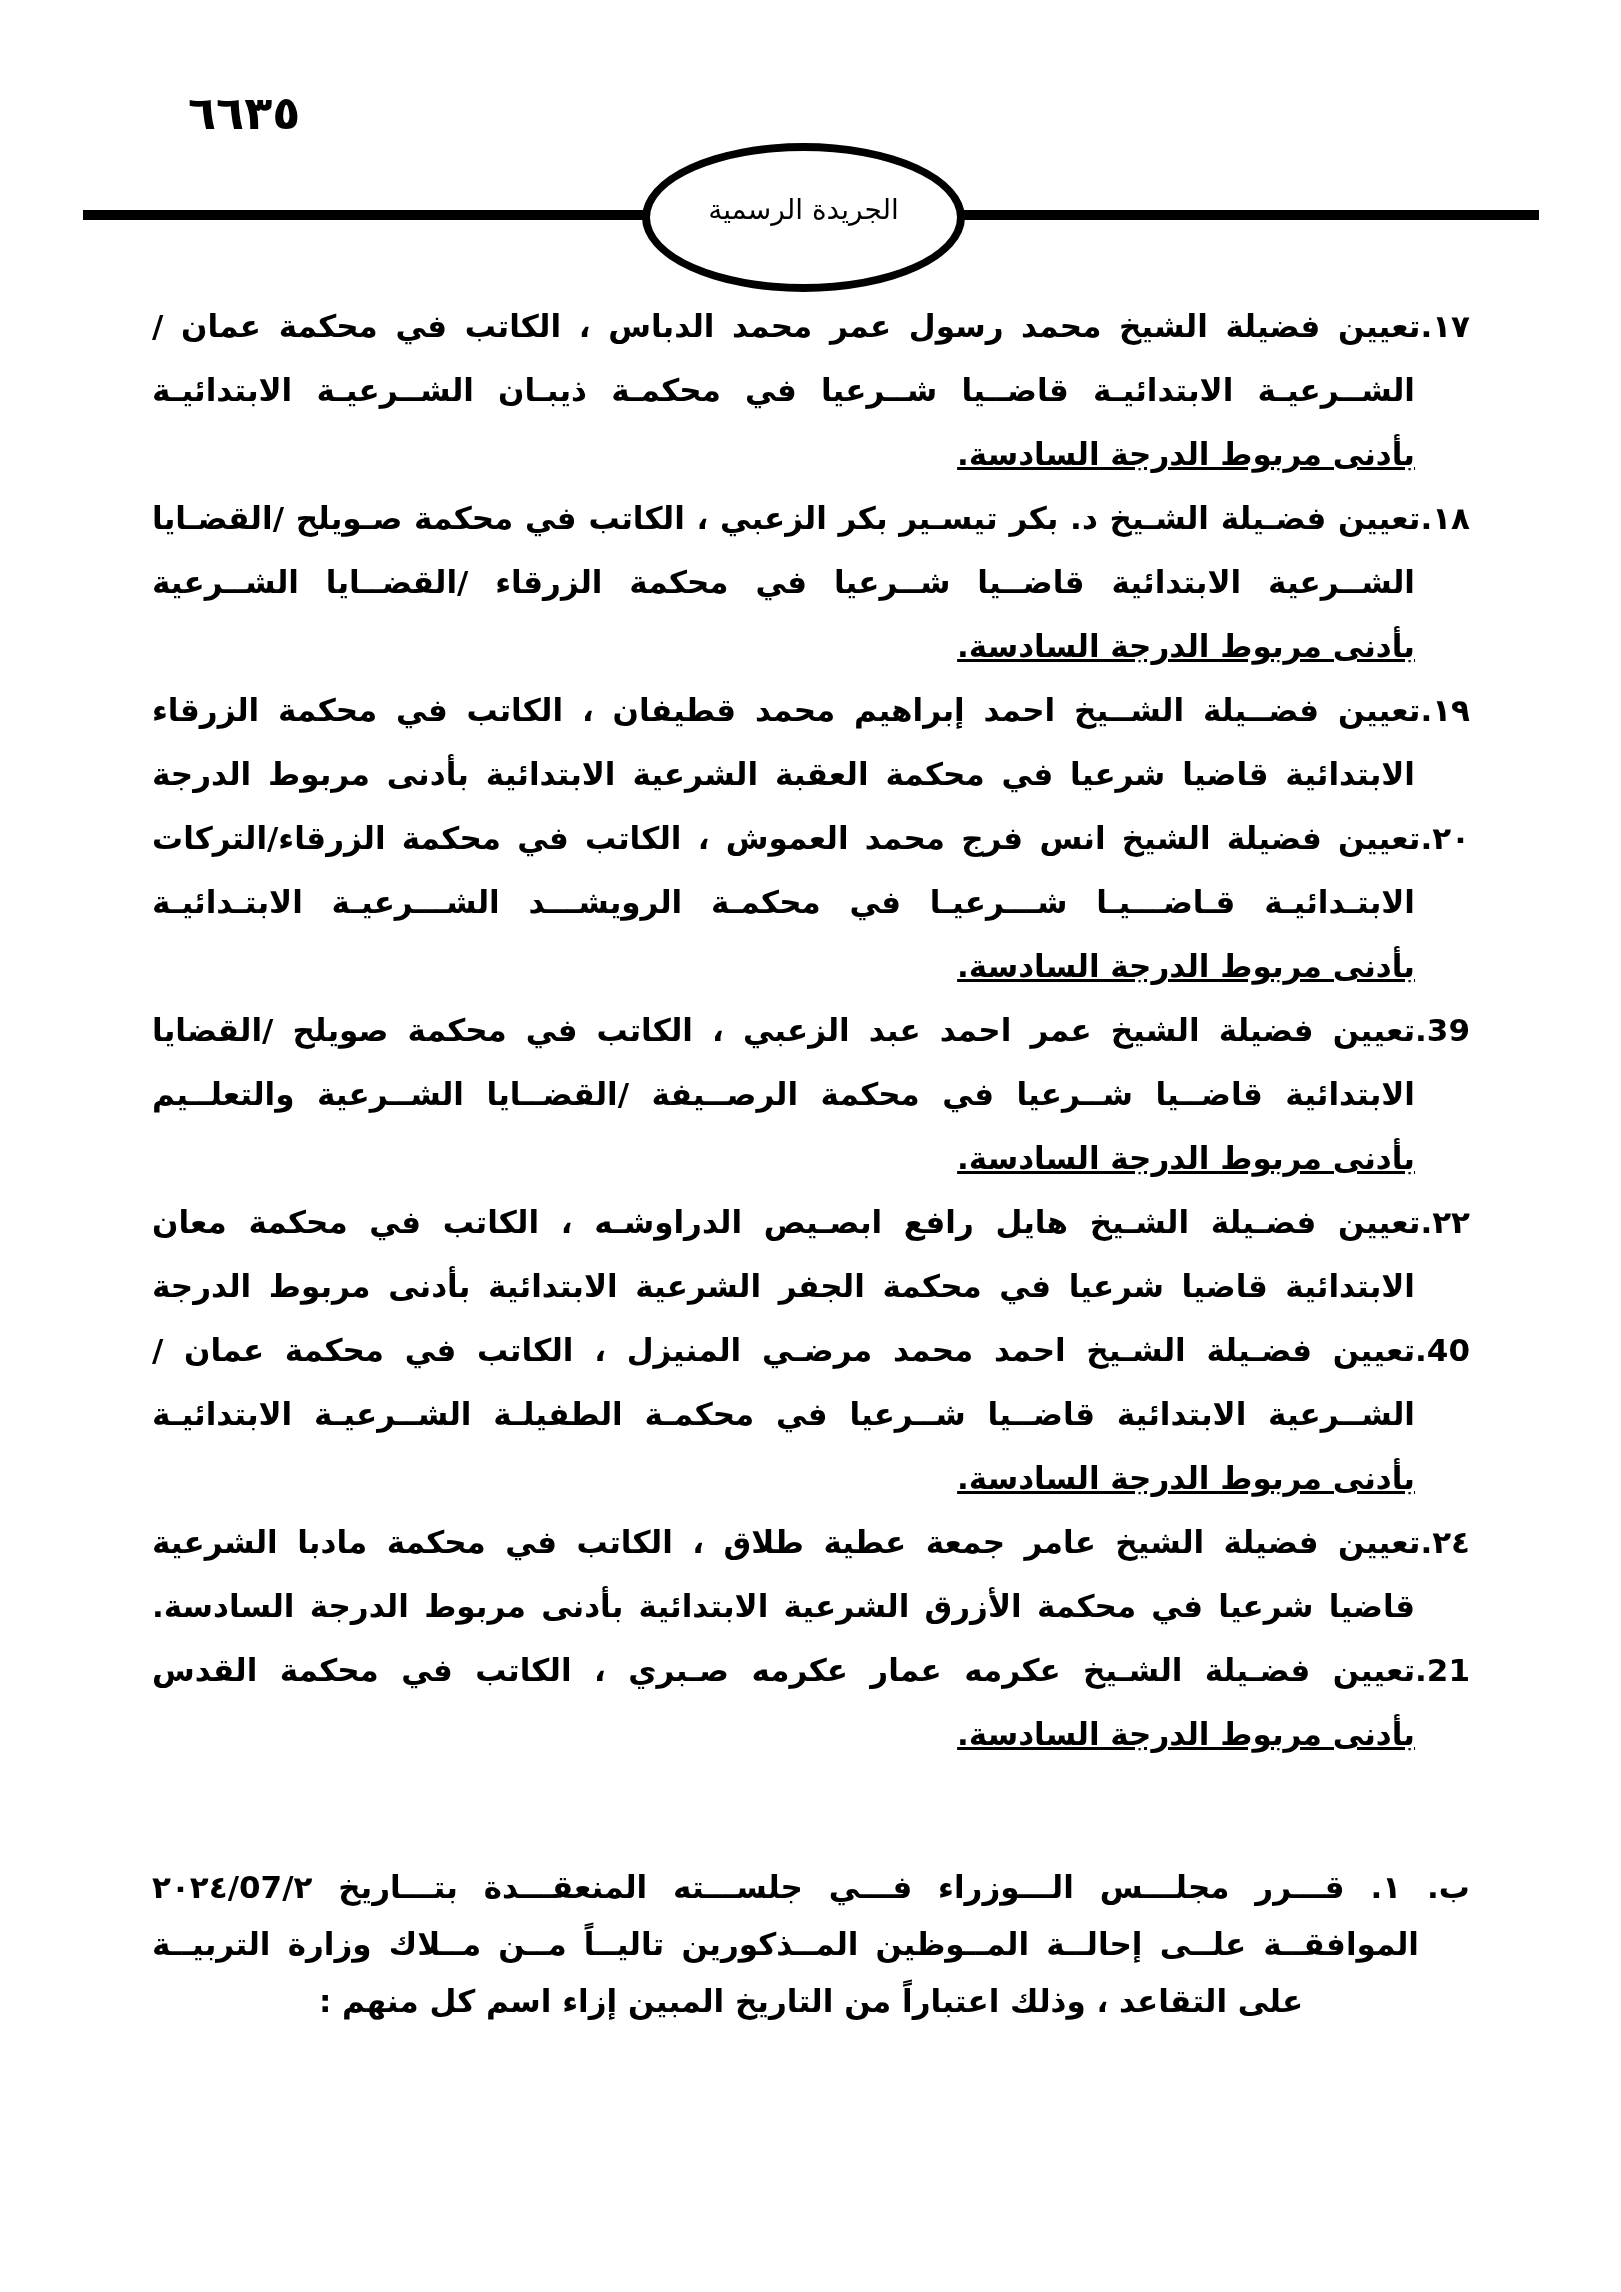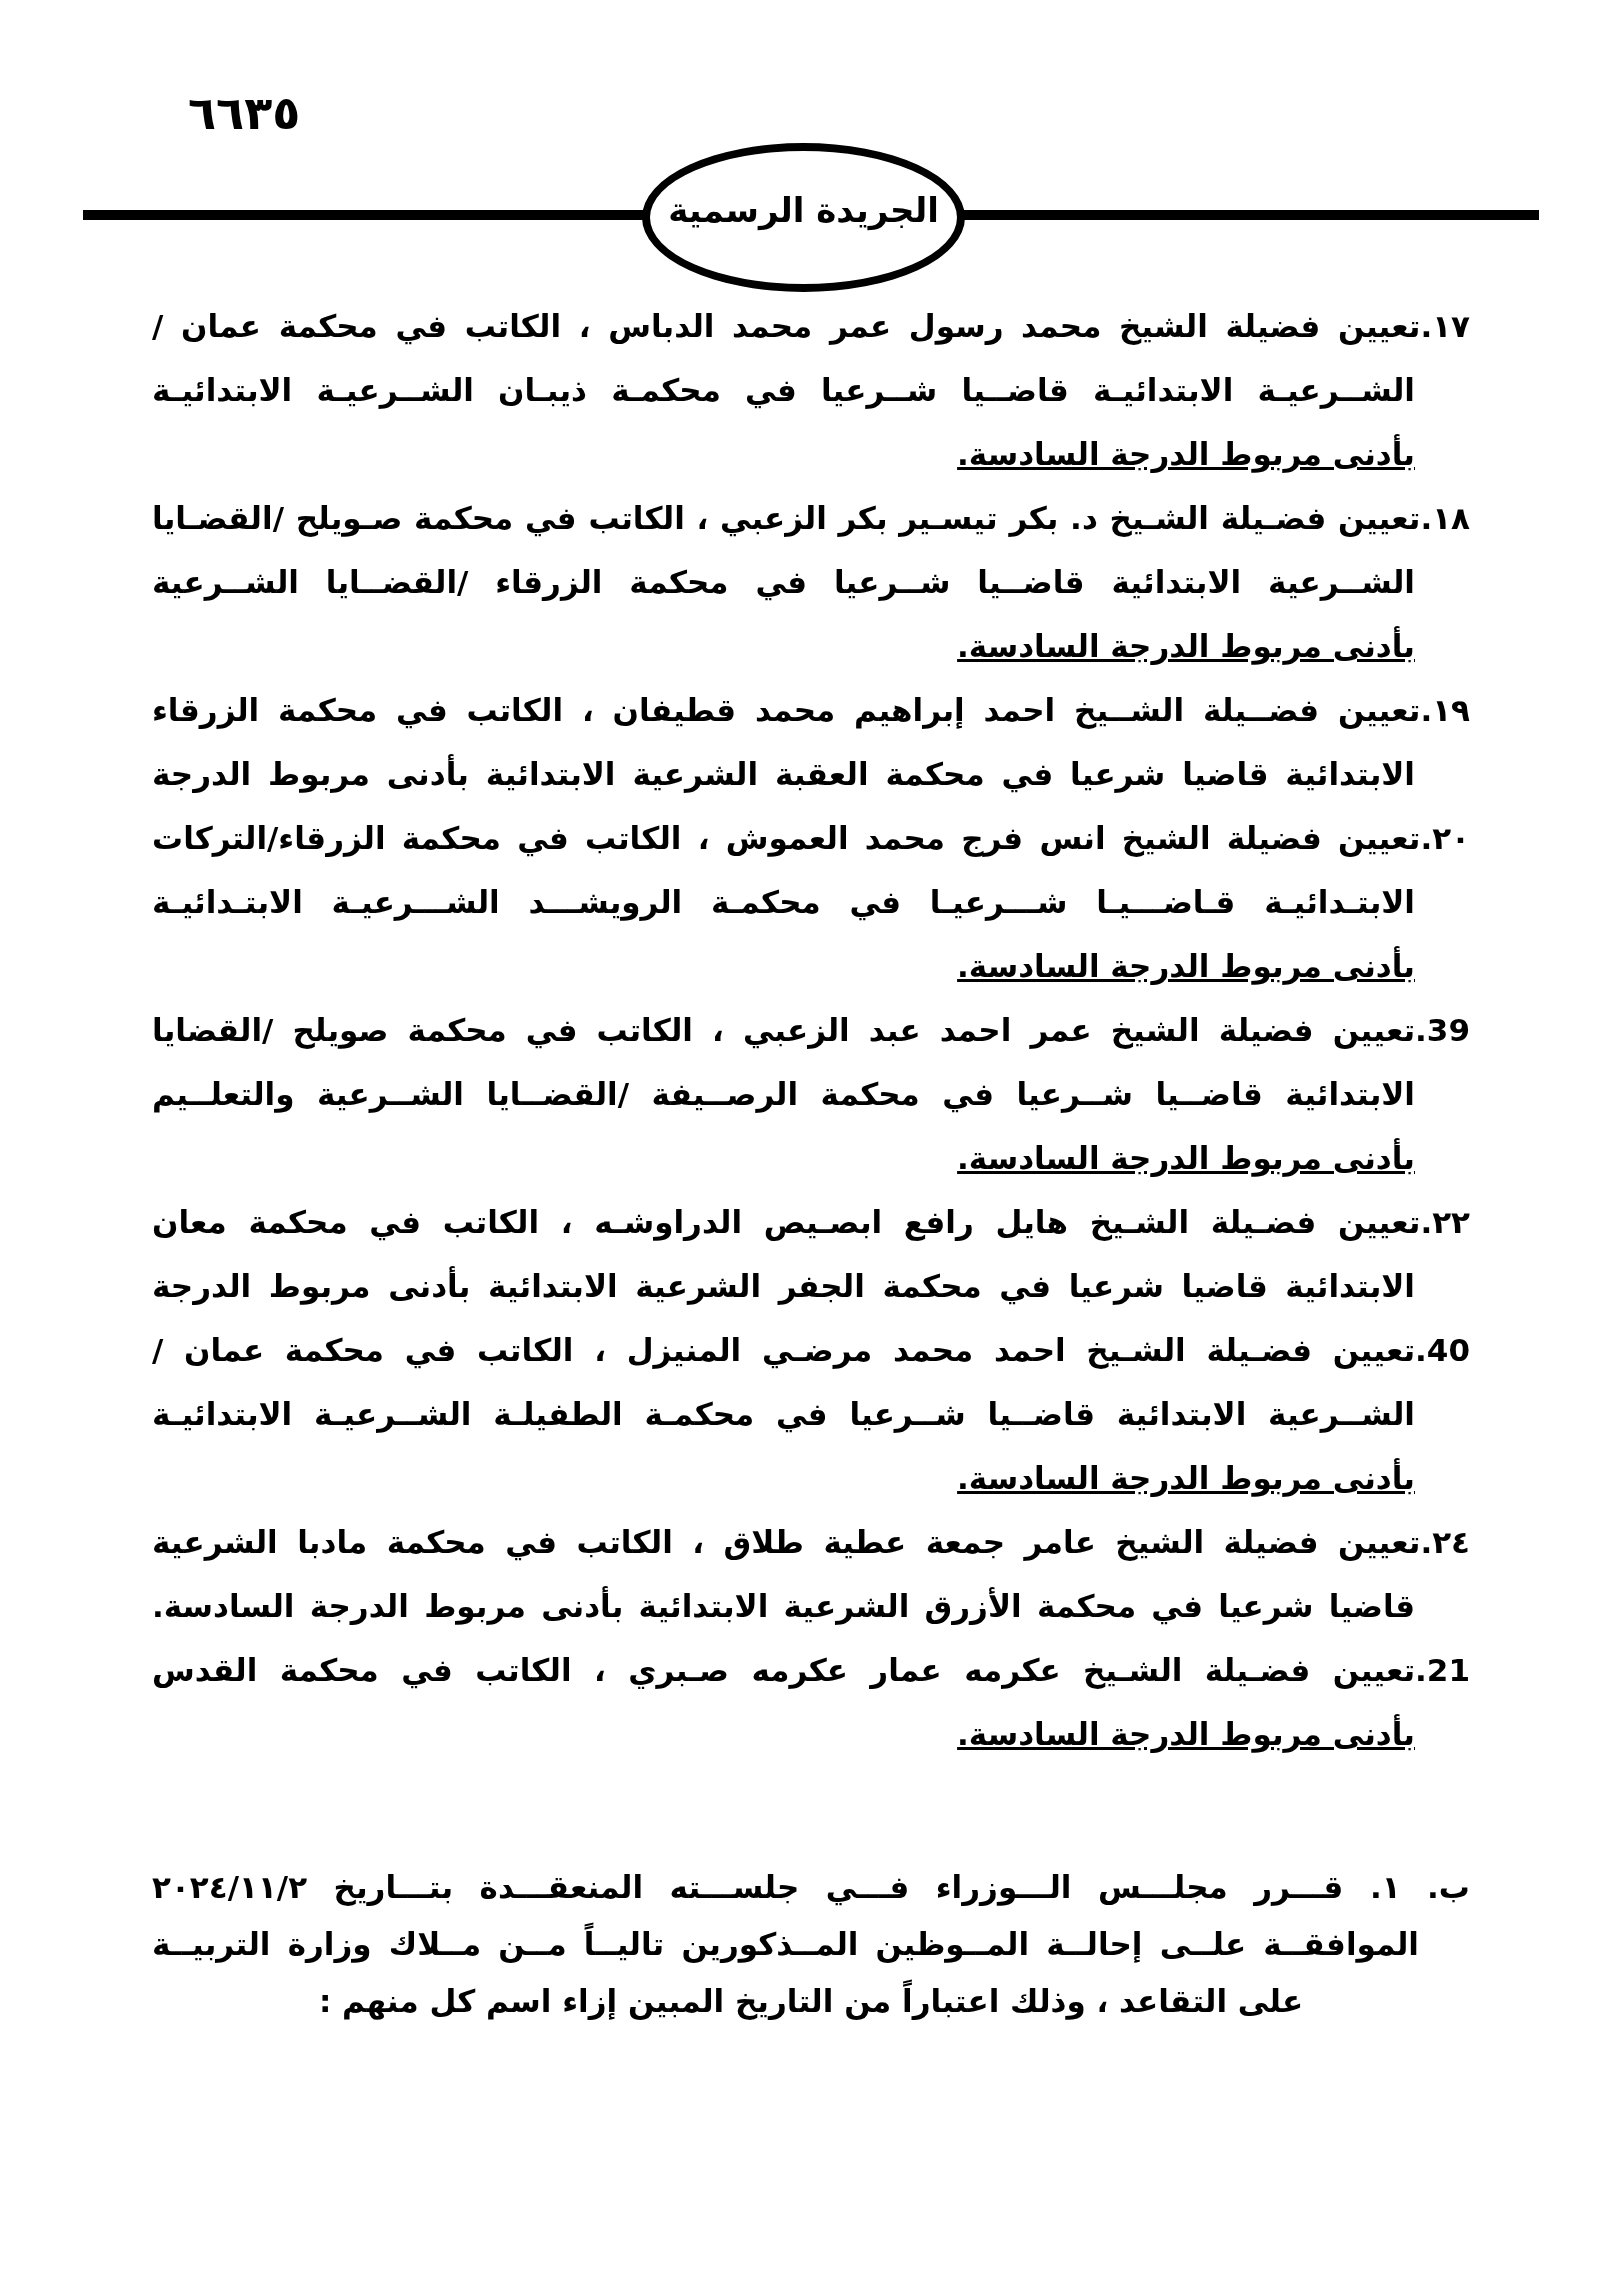--- a/index.html
+++ b/index.html
@@ -37,22 +37,22 @@
     box-sizing: border-box;
     border: 8.8px solid #000000;
     border-radius: 50%;
     background: #ffffff;
     display: flex;
     align-items: center;
     justify-content: center;
     padding-bottom: 15.7px;
   }
   .header-oval .badge-text {
-    font-size: 34px;
-    font-weight: bold;
+    font-size: 28px;
+    font-weight: normal;
   }
   .content {
     position: absolute;
     top: 294px;
     right: 151px;
     width: 1318px;
     direction: rtl;
     font-weight: bold;
     font-size: 31px;
   }
@@ -136,21 +136,21 @@
       <div class="line just"><span class="num">٢٤.</span><span>تعيين فضيلة الشيخ عامر جمعة عطية طلاق ، الكاتب في محكمة مادبا الشرعية الابتدائية</span></div>
       <div class="line just cont">قاضيا شرعيا في محكمة الأزرق الشرعية الابتدائية بأدنى مربوط الدرجة السادسة.</div>
     </div>
 
     <div class="item">
       <div class="line just"><span class="num">21.</span><span>تعيين فضـيلة الشـيخ عكرمه عمار عكرمه صـبري ، الكاتب في محكمة القدس الشـرعية</span></div>
       <div class="line endline cont">بأدنى مربوط الدرجة السادسة.</div>
     </div>
 
     <div class="decision">
-      <div class="line just"><span class="num">ب. ١.</span> <span>قـــرر مجلـــس الـــوزراء فـــي جلســـته المنعقـــدة بتـــاريخ ٢٠٢٤/١١/٢</span></div>
+      <div class="line just"><span class="num">ب. ١.</span> <span>قـــرر مجلـــس الـــوزراء فـــي جلســـته المنعقـــدة بتـــاريخ ٢٠٢٤/07/٢</span></div>
       <div class="line just d2">الموافقــة علــى إحالــة المــوظين المــذكورين تاليــاً مــن مــلاك وزارة التربيــة والتعلــيم</div>
       <div class="line d3">على التقاعد ، وذلك اعتباراً من التاريخ المبين إزاء اسم كل منهم :</div>
     </div>
 
   </div>
 
 </div>
 
 
 </body></html>

